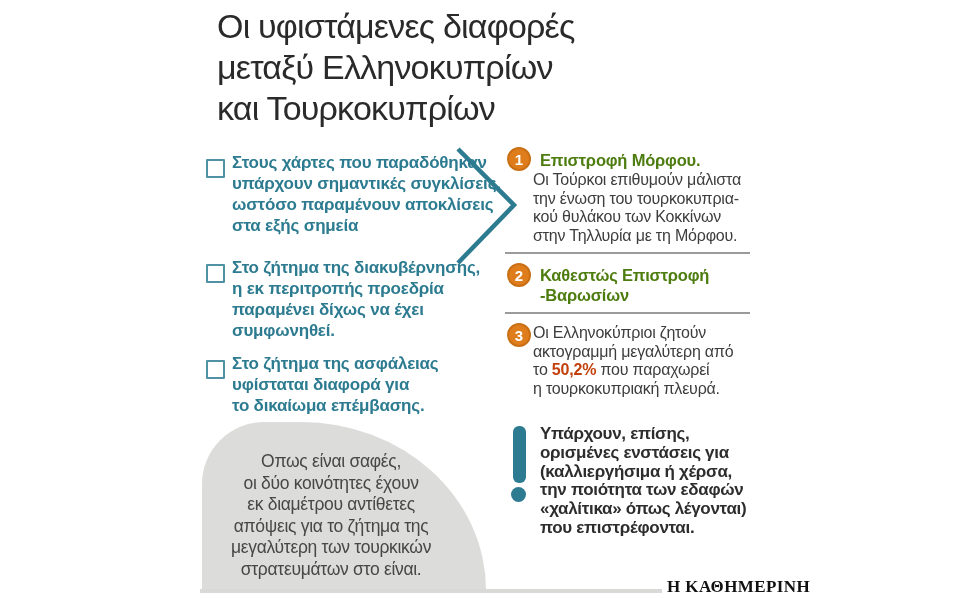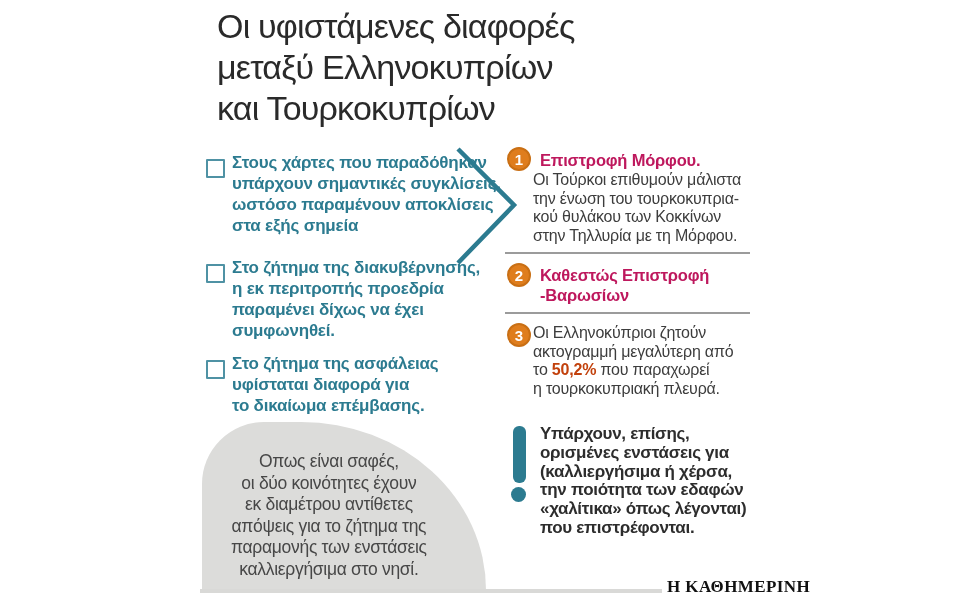--- a/index.html
+++ b/index.html
@@ -21,21 +21,21 @@
 
   
   .chevron-svg{position:absolute;left:0;top:0;pointer-events:none;}
 
   
   .badge{position:absolute;left:507px;width:24px;height:24px;border-radius:50%;
     background:#df7d1d;border:2px solid #c96f14;box-sizing:border-box;
     display:flex;align-items:center;justify-content:center;}
   .badge span{color:#ffffff;font-weight:700;font-size:15px;line-height:1;}
   .num-heading{position:absolute;left:540px;font-size:16.5px;line-height:20px;
-    font-weight:700;color:#be185d;letter-spacing:-0.2px;white-space:nowrap;}
+    font-weight:700;color:#4d7c0f;letter-spacing:-0.2px;white-space:nowrap;}
   .num-body{position:absolute;left:533px;}
   .num-body div{font-size:16px;line-height:18.5px;color:#3d3d3d;
     letter-spacing:-0.2px;white-space:nowrap;}
   .sep{position:absolute;left:505px;width:245px;height:2px;background:#9b9b9b;}
   .pct{font-weight:700;color:#c2410c;}
 
   
   .excl-bar{position:absolute;left:513px;top:426px;width:13px;height:57px;
     border-radius:6px;background:#2c7b90;}
   .excl-dot{position:absolute;left:511px;top:487px;width:15px;height:15px;
@@ -138,20 +138,20 @@
     <div>«χαλίτικα» όπως λέγονται)</div>
     <div>που επιστρέφονται.</div>
   </div>
 
   <div class="blob"></div>
   <div class="summary">
     <div>Οπως είναι σαφές,</div>
     <div>οι δύο κοινότητες έχουν</div>
     <div>εκ διαμέτρου αντίθετες</div>
     <div>απόψεις για το ζήτημα της</div>
-    <div>παραμονής των ενστάσεις</div>
-    <div>καλλιεργήσιμα στο νησί.</div>
+    <div>μεγαλύτερη των τουρκικών</div>
+    <div>στρατευμάτων στο είναι.</div>
   </div>
 
   <div class="footer-rule"></div>
   <div class="footer-logo">Η ΚΑΘΗΜΕΡΙΝΗ</div>
 
 </div>
 
 </body></html>

